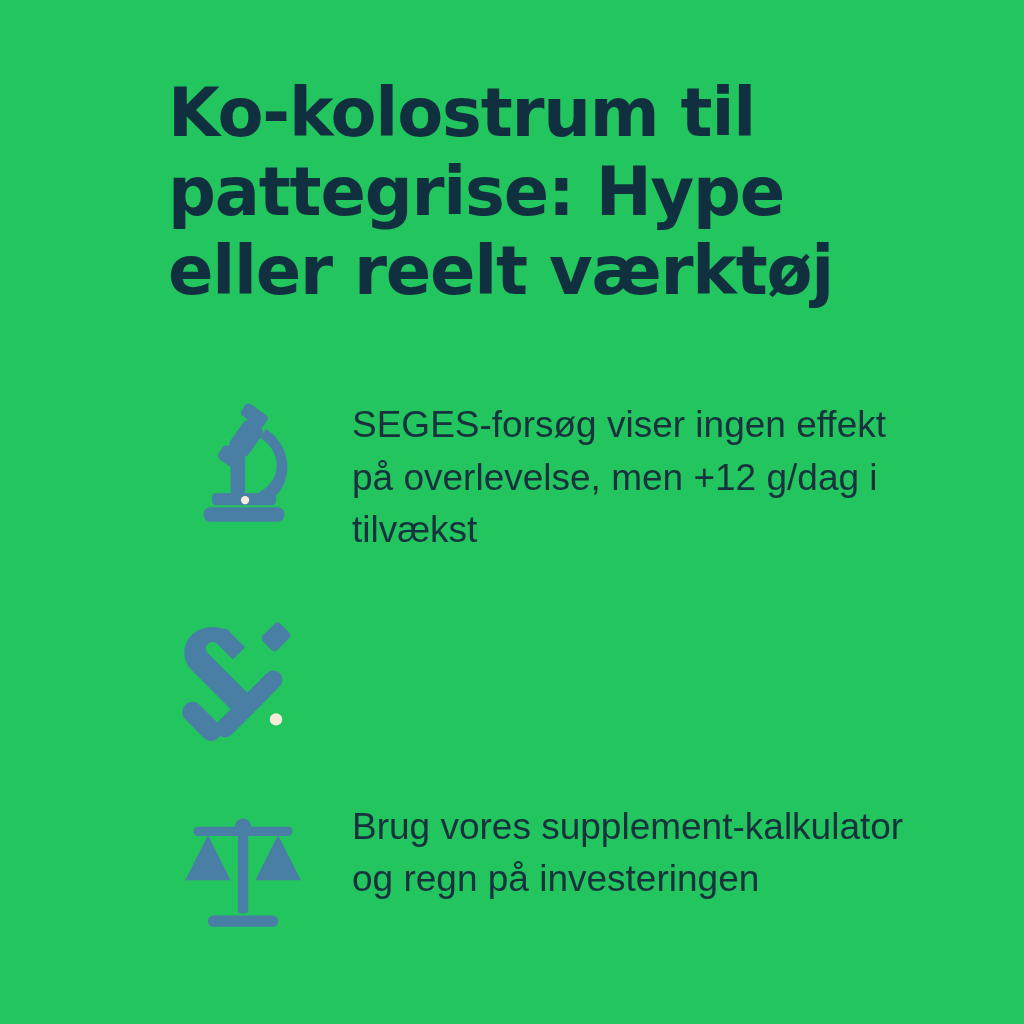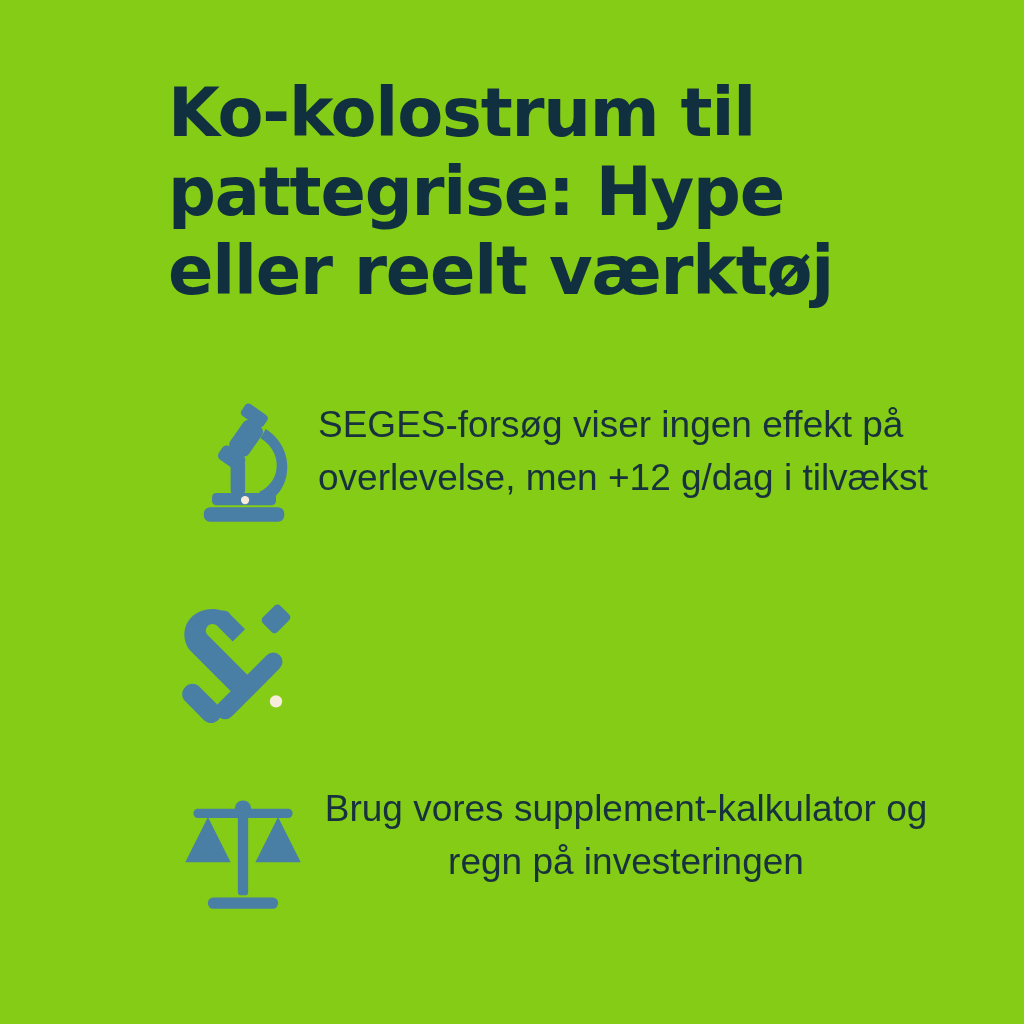--- a/index.html
+++ b/index.html
@@ -10,21 +10,21 @@
     width: 1024px;
     height: 1024px;
     background: #f7ecdb;
     font-family: "Liberation Sans", sans-serif;
     overflow: hidden;
   }
   .card {
     position: relative;
     width: 1024px;
     height: 1024px;
-    background: #84cc16;
+    background: #22c55e;
     box-sizing: border-box;
     padding: 74px 90px 60px 168px;
   }
   .title {
     color: #11303f;
     font-family: "DejaVu Sans", sans-serif;
     font-weight: bold;
     font-size: 67px;
     line-height: 1.18;
     letter-spacing: -1.2px;
@@ -33,20 +33,21 @@
   }
   .bullets {
     margin-top: 78px;
     display: flex;
     flex-direction: column;
     gap: 44px;
   }
   .bullet {
     display: flex;
     align-items: flex-start;
+    gap: 34px;
   }
   .bullet-icon {
     flex: 0 0 150px;
     width: 150px;
     height: 150px;
     display: flex;
     align-items: center;
     justify-content: center;
   }
   .bullet-icon svg {
@@ -56,21 +57,21 @@
   }
   .bullet-text {
     color: #17313d;
     font-size: 37px;
     line-height: 1.42;
     max-width: 640px;
     padding-top: 10px;
     font-family: "Liberation Sans", sans-serif;
   }
   .b2 .bullet-text { padding-top: 20px; }
-  .b3 .bullet-text { padding-top: 6px; text-align: center; }
+  .b3 .bullet-text { padding-top: 6px; }
 </style>
 </head>
 <body>
 
 <div class="card">
 
   <h1 class="title">Ko-kolostrum til pattegrise: Hype eller reelt værktøj</h1>
 
   <div class="bullets">
 

